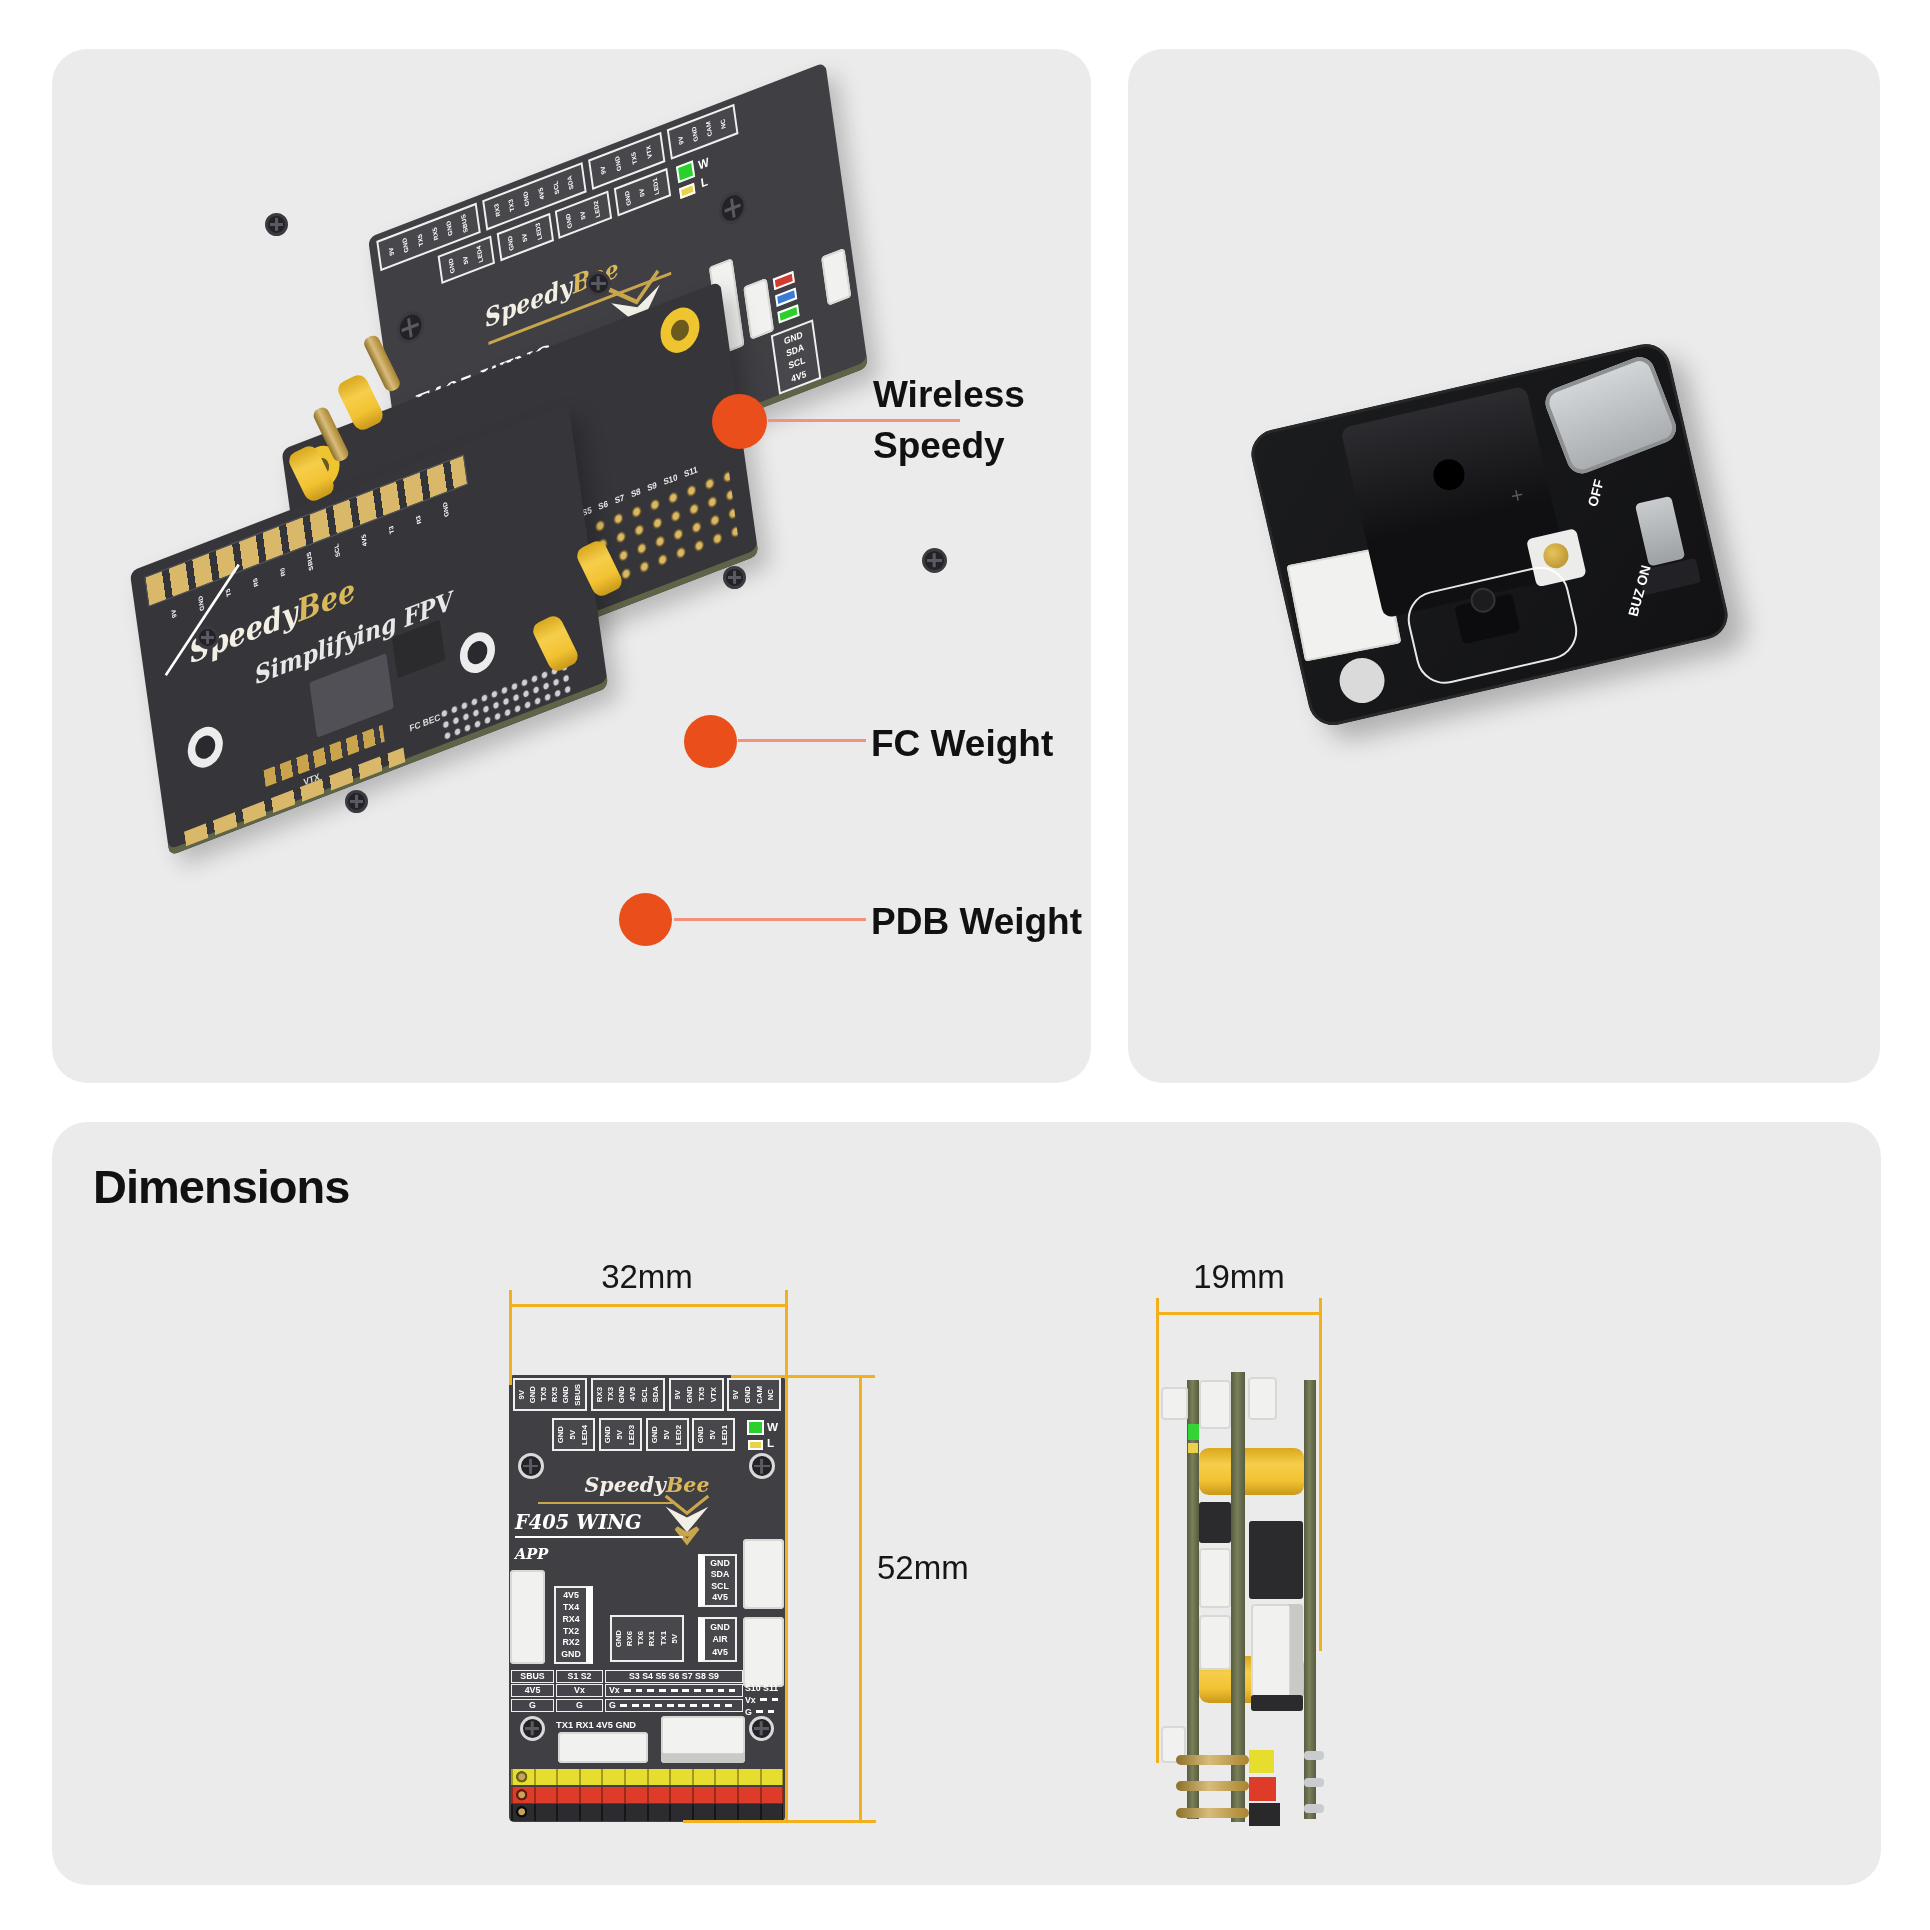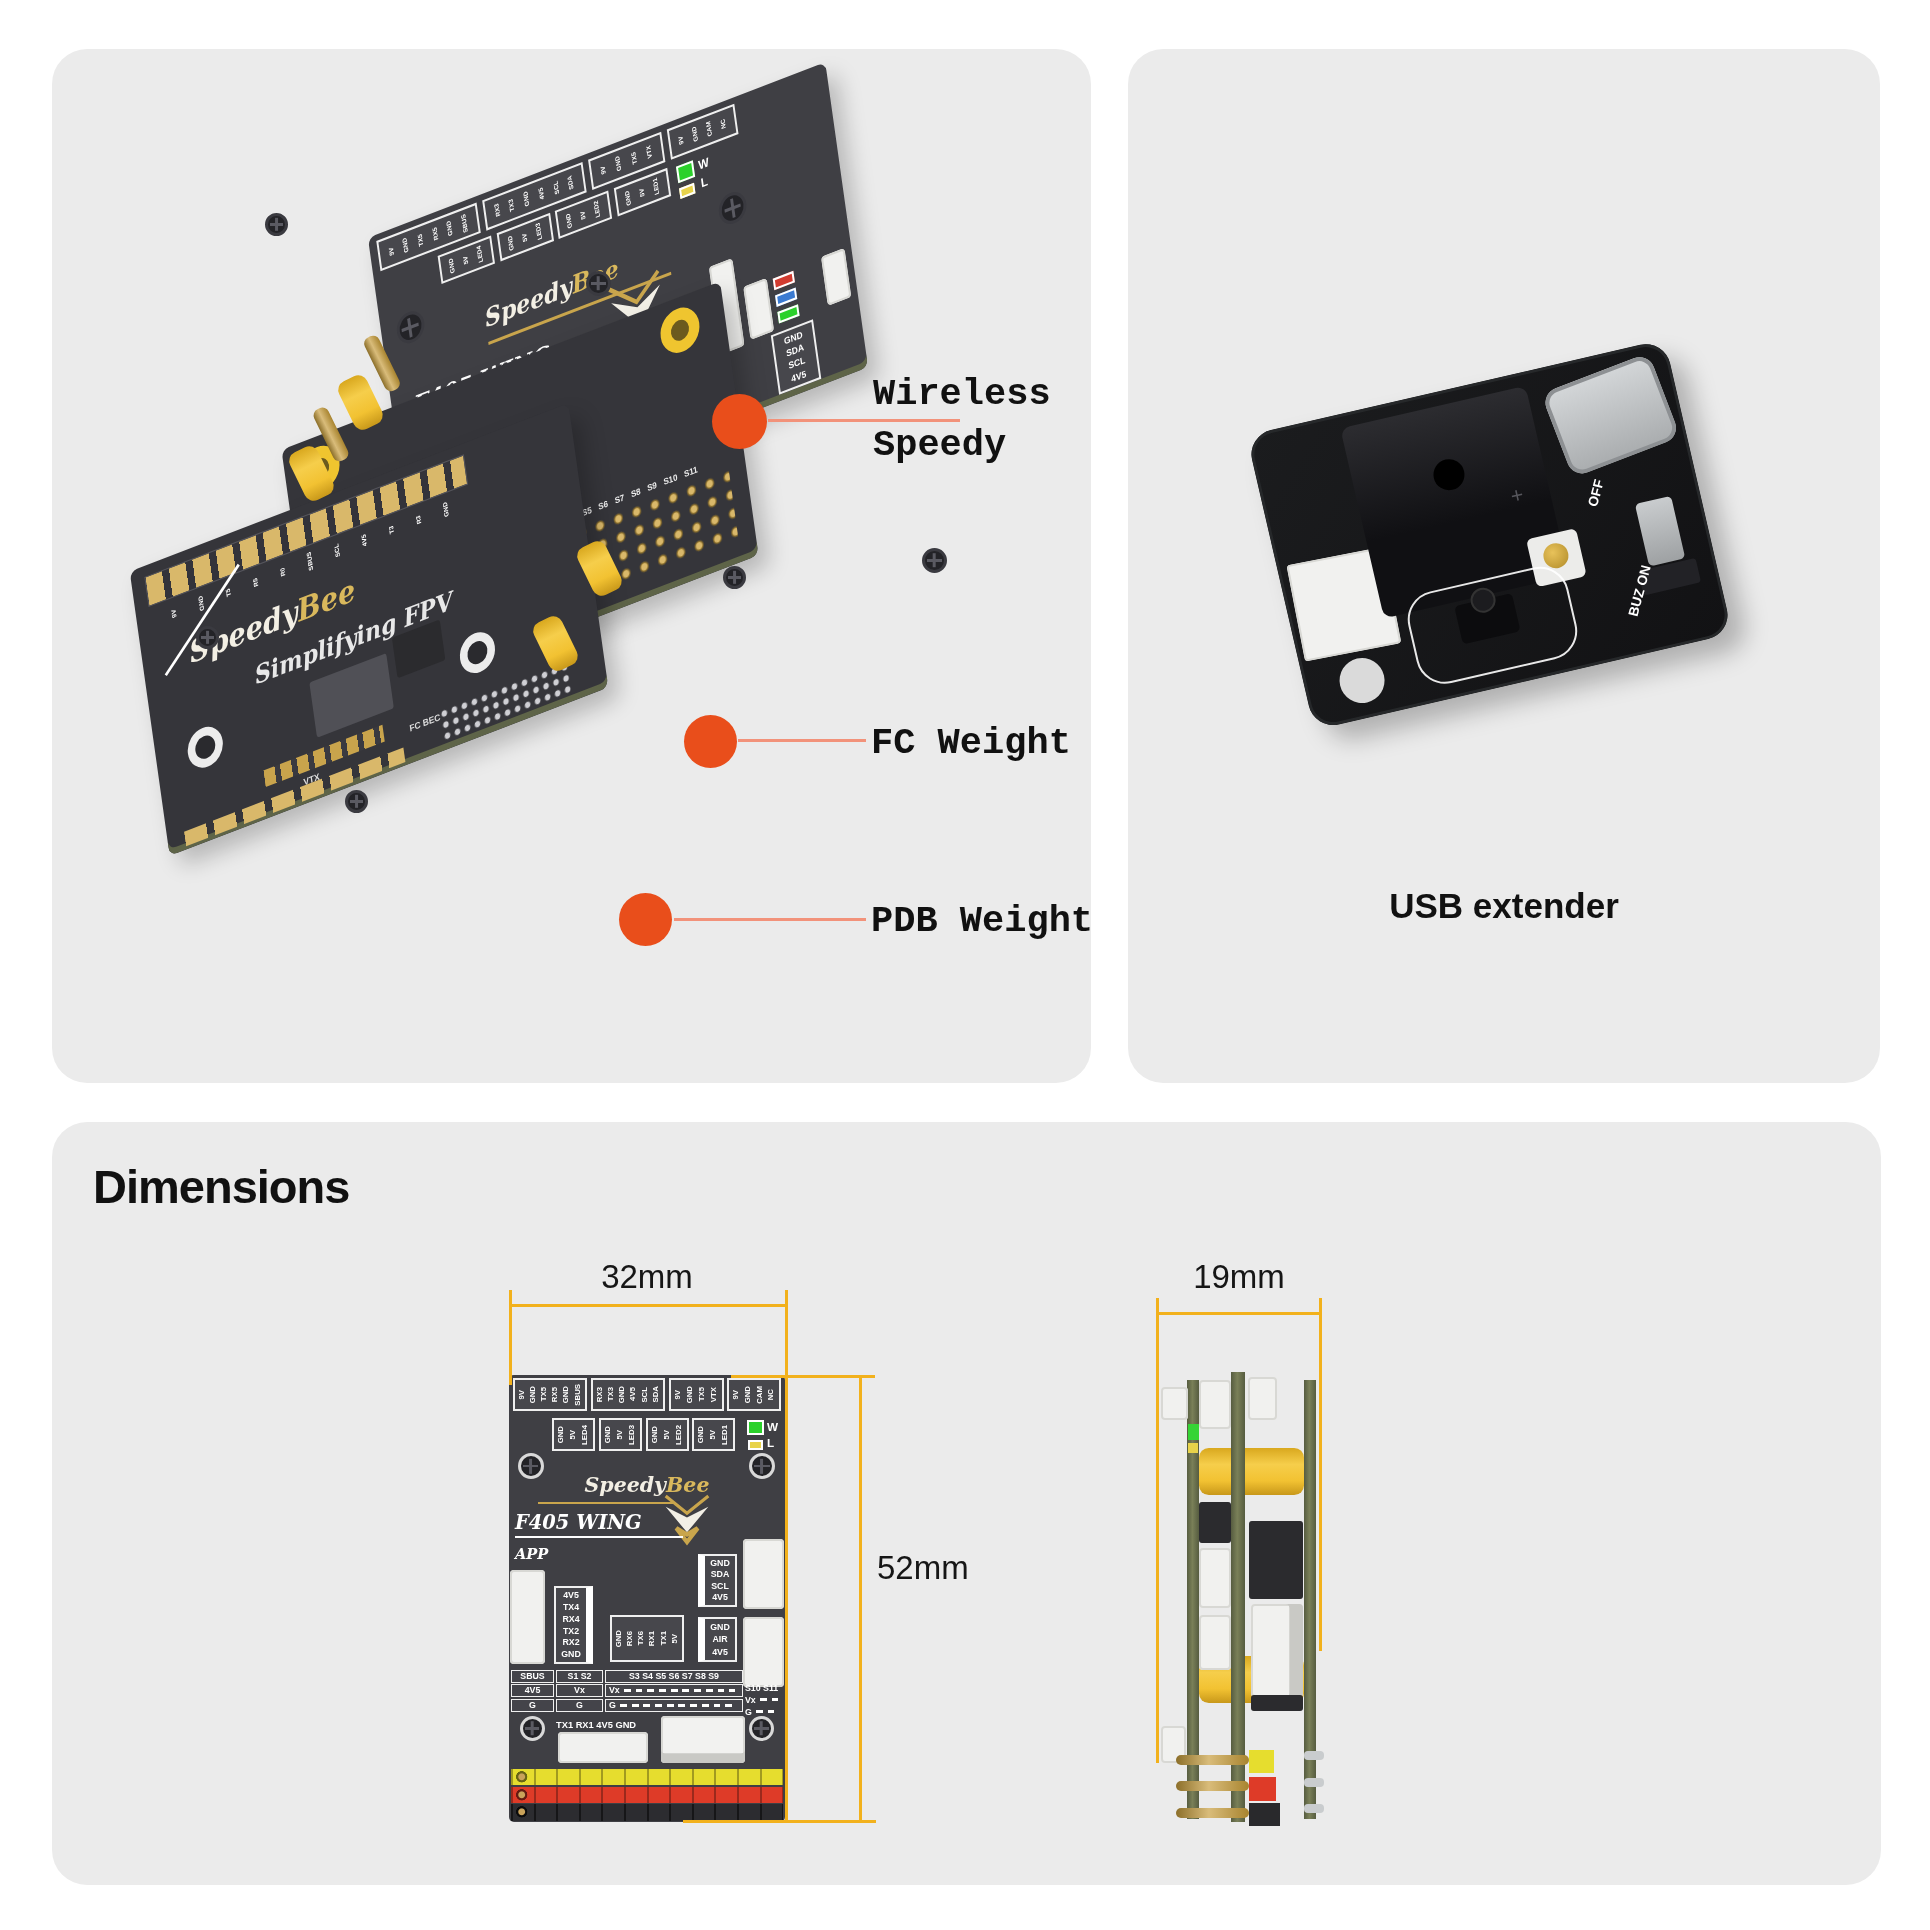--- a/index.html
+++ b/index.html
@@ -5,21 +5,21 @@
   * { box-sizing: border-box; margin: 0; padding: 0; }
   html,body { background:#fff; }
   #page { position:relative; width:1931px; height:1931px; background:#ffffff; overflow:hidden;
           font-family:"Liberation Sans", sans-serif; color:#111; }
   .abs { position:absolute; }
   .panel { position:absolute; background:#EBEBEB; border-radius:35px; overflow:hidden; }
 
   
   .dot { position:absolute; border-radius:50%; background:#E94E1B; z-index:9; }
   .cline { position:absolute; height:2.9px; background:#F2927A; z-index:8; }
-  .callout-text { position:absolute; font-size:37px; font-weight:bold; line-height:1.38; color:#111; z-index:9;font-family:Liberation Mono, monospace; }
+  .callout-text { position:absolute; font-size:37px; font-weight:bold; line-height:1.38; color:#111; z-index:9; }
 
   
   .vpins { position:absolute; display:flex; justify-content:space-evenly; align-items:center;
            border:2px solid #EFEFEF; background:#47474C; padding:1px 0; }
   .vpins span { writing-mode:vertical-rl; transform:rotate(180deg); color:#fff;
                 font-weight:bold; font-size:7.8px; line-height:1.1; }
   .vpins.sm span { font-size:6.3px; }
   .vpins.bare { border:none; background:transparent; }
   .rowbox { position:absolute; display:flex; flex-direction:column; justify-content:space-evenly;
             border:2px solid #EFEFEF; background:#47474C; }
@@ -248,21 +248,20 @@
         <div class="abs" style="left:164px; top:213px; width:59px; height:39px; background:#0C0C0E; border-radius:4.9px;">
           <div class="abs" style="left:16.6px; top:-11.7px; width:25px; height:25px; border-radius:50%; background:#1C1C1F; border:2px solid #333;"></div>
         </div>
         <div class="abs" style="left:363px; top:154px; width:37px; height:64px; background:linear-gradient(180deg,#C9CCCE,#9EA1A3); border-radius:4.9px;"></div>
         <div class="abs" style="left:351px; top:220px; width:59px; height:25px; background:#222226; border-radius:3.9px;"></div>
         <div class="boardtxt" style="left:314px; top:127px; font-size:13.7px; transform:rotate(-62deg);">OFF</div>
         <div class="boardtxt" style="left:322px; top:232px; font-size:13.7px; transform:rotate(-62deg);">BUZ ON</div>
         <div class="abs" style="left:35px; top:242px; width:45px; height:45px; border-radius:50%; background:#DADADA;"></div>
       </div>
     </div>
-    <div class="abs" style="left:0; top:837px; width:752px; text-align:center; font-size:35px; font-weight:bold;">USB extender</div>
   </div>
 
   <div class="panel" style="left:52px; top:1122px; width:1829px; height:763px;"></div>
 
   <div class="abs" style="left:93px; top:1159px; font-size:47px; font-weight:bold; letter-spacing:-1px; z-index:7;">Dimensions</div>
 
   <div class="dimlabel" style="left:509px; top:1258px; width:276px;">32mm</div>
   <div class="dimline" style="left:509px; top:1304px; width:279px; height:2.9px;"></div>
   <div class="dimline" style="left:509px; top:1290px; width:2.9px; height:95px;"></div>
   <div class="dimline" style="left:785px; top:1290px; width:2.9px; height:532px;"></div>

